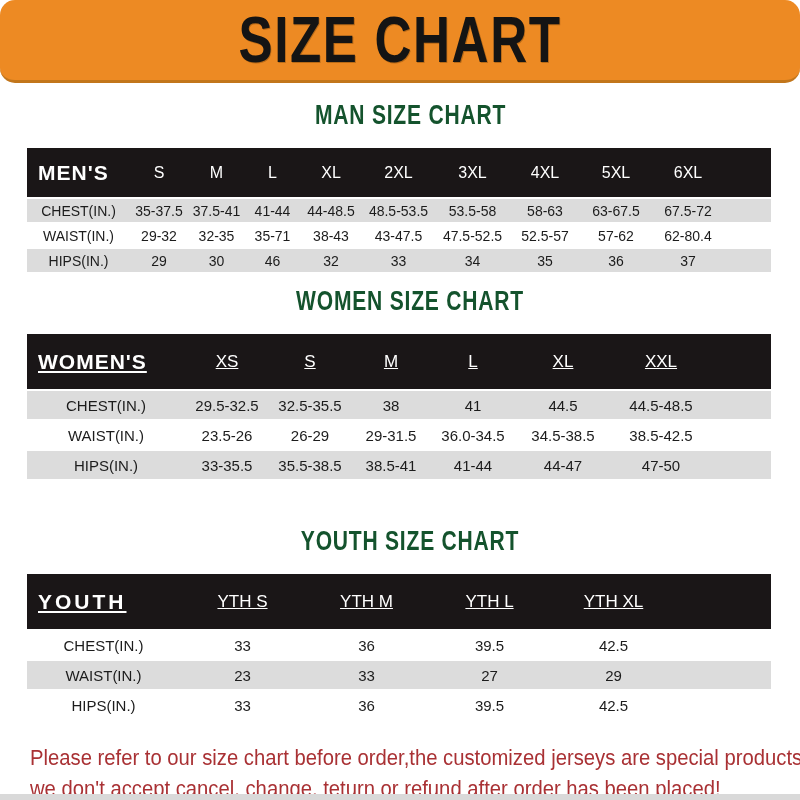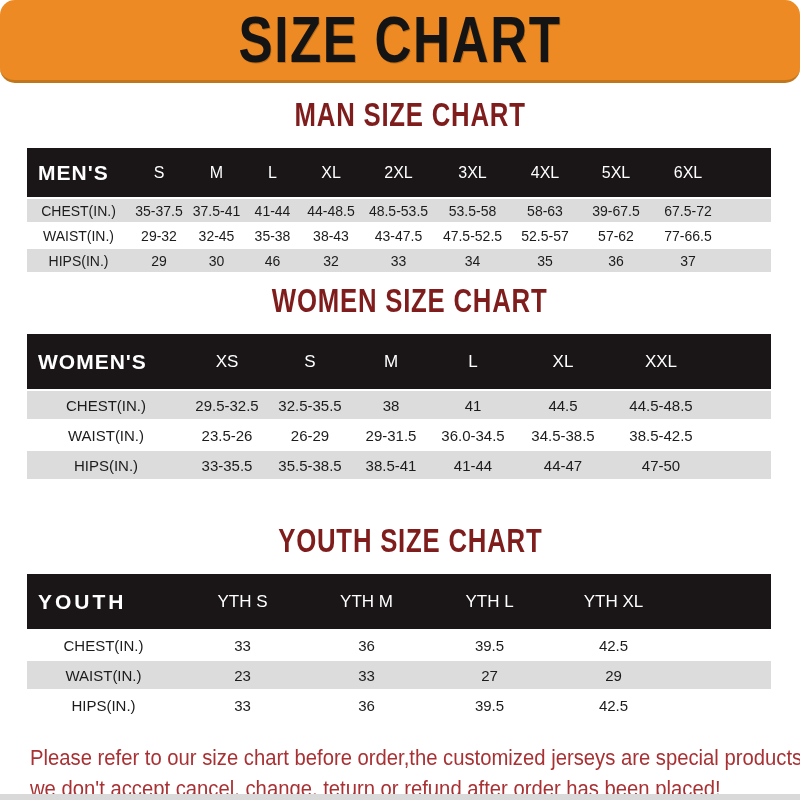--- a/index.html
+++ b/index.html
@@ -12,21 +12,21 @@
     height:80px;background:#ED8A23;border-bottom:3px solid #C2761B;
     display:flex;align-items:center;justify-content:center;border-radius:15px;
   }
   .banner-title{
     font-size:64px;font-weight:bold;color:#141414;letter-spacing:2px;
     transform:scaleX(0.80);transform-origin:center;white-space:nowrap;
     text-shadow:1px 1px 0 rgba(90,50,0,.35);
   }
   
   .section-title{
-    text-align:center;font-weight:bold;font-size:33px;color:#7f1d1d;
+    text-align:center;font-weight:bold;font-size:27px;color:#14532d;
     line-height:38px;margin:0;white-space:nowrap;padding-left:20px;
   }
   .section-title .cond{display:inline-block;transform:scaleX(0.78);transform-origin:center;letter-spacing:1px;}
   .mt-man{margin-top:13px;}
   .mt-women{margin-top:8px;}
   .mt-youth{margin-top:41px;}
   
   table.size-table{
     border-collapse:separate;border-spacing:0 2px;
     margin:12px 0 0 27px;table-layout:fixed;width:744px;
@@ -40,21 +40,21 @@
   }
   table.size-table td{
     text-align:center;color:#1c1c1c;padding:0;white-space:nowrap;overflow:hidden;
   }
   table.size-table tr.row-gray td{background:#DCDCDC;}
   table.size-table tr.row-white td{background:#ffffff;}
   
   table.t-men th{height:33px;font-size:16px;}
   table.t-men td{height:23px;font-size:14px;}
   
-  table.t-women th,table.t-youth th{height:39px;font-size:17px;}
+  table.t-women th,table.t-youth th{height:39px;font-size:17px;text-decoration:underline;}
   table.t-women td,table.t-youth td{height:28px;font-size:15px;}
   table.t-youth th.lbl{letter-spacing:3px;}
   
   .note{margin:21px 0 0 30px;}
   .note-line{
     display:block;font-size:22.5px;line-height:31px;color:#A93134;
     transform:scaleX(0.90);transform-origin:left center;white-space:nowrap;
   }
   .bottom-strip{
     position:absolute;left:0;bottom:0;width:800px;height:6px;background:#D9D9D9;
@@ -100,35 +100,35 @@
     <tbody>
       <tr class="row-gray">
         <td>CHEST(IN.)</td>
         <td>35-37.5</td>
         <td>37.5-41</td>
         <td>41-44</td>
         <td>44-48.5</td>
         <td>48.5-53.5</td>
         <td>53.5-58</td>
         <td>58-63</td>
-        <td>39-67.5</td>
+        <td>63-67.5</td>
         <td>67.5-72</td>
         <td></td>
       </tr>
       <tr class="row-white">
         <td>WAIST(IN.)</td>
         <td>29-32</td>
-        <td>32-45</td>
-        <td>35-38</td>
+        <td>32-35</td>
+        <td>35-71</td>
         <td>38-43</td>
         <td>43-47.5</td>
         <td>47.5-52.5</td>
         <td>52.5-57</td>
         <td>57-62</td>
-        <td>77-66.5</td>
+        <td>62-80.4</td>
         <td></td>
       </tr>
       <tr class="row-gray">
         <td>HIPS(IN.)</td>
         <td>29</td>
         <td>30</td>
         <td>46</td>
         <td>32</td>
         <td>33</td>
         <td>34</td>

